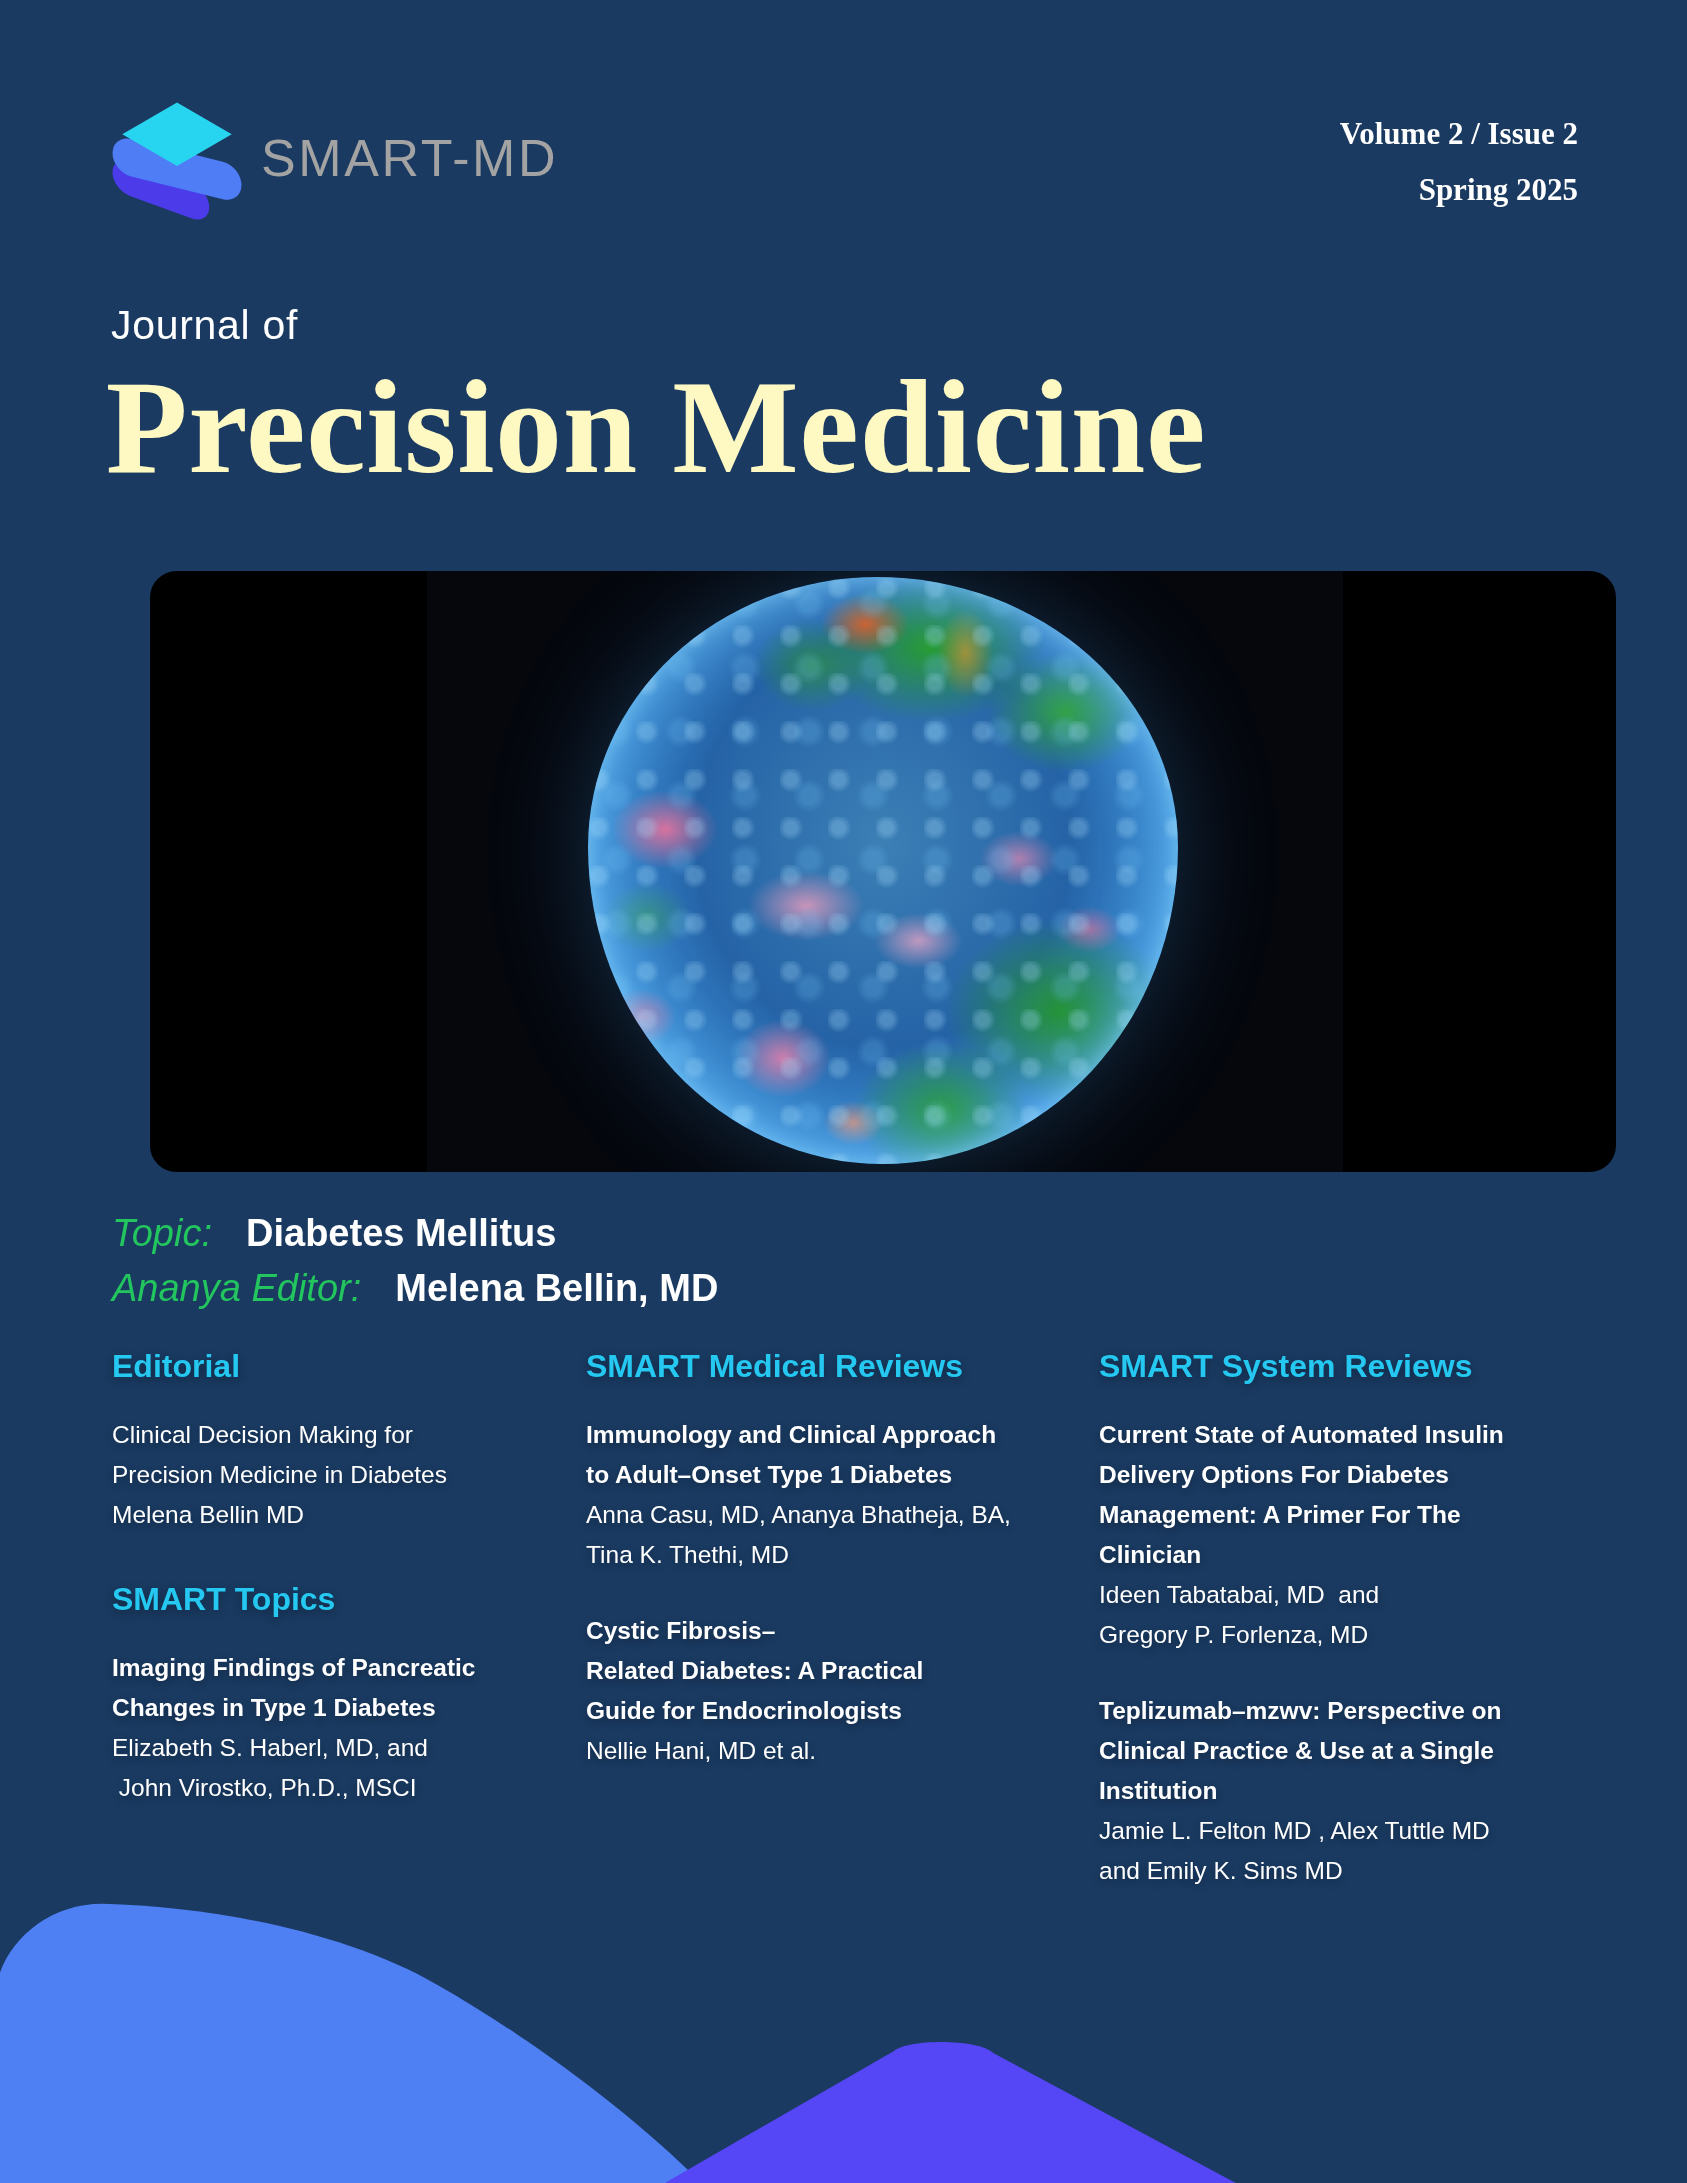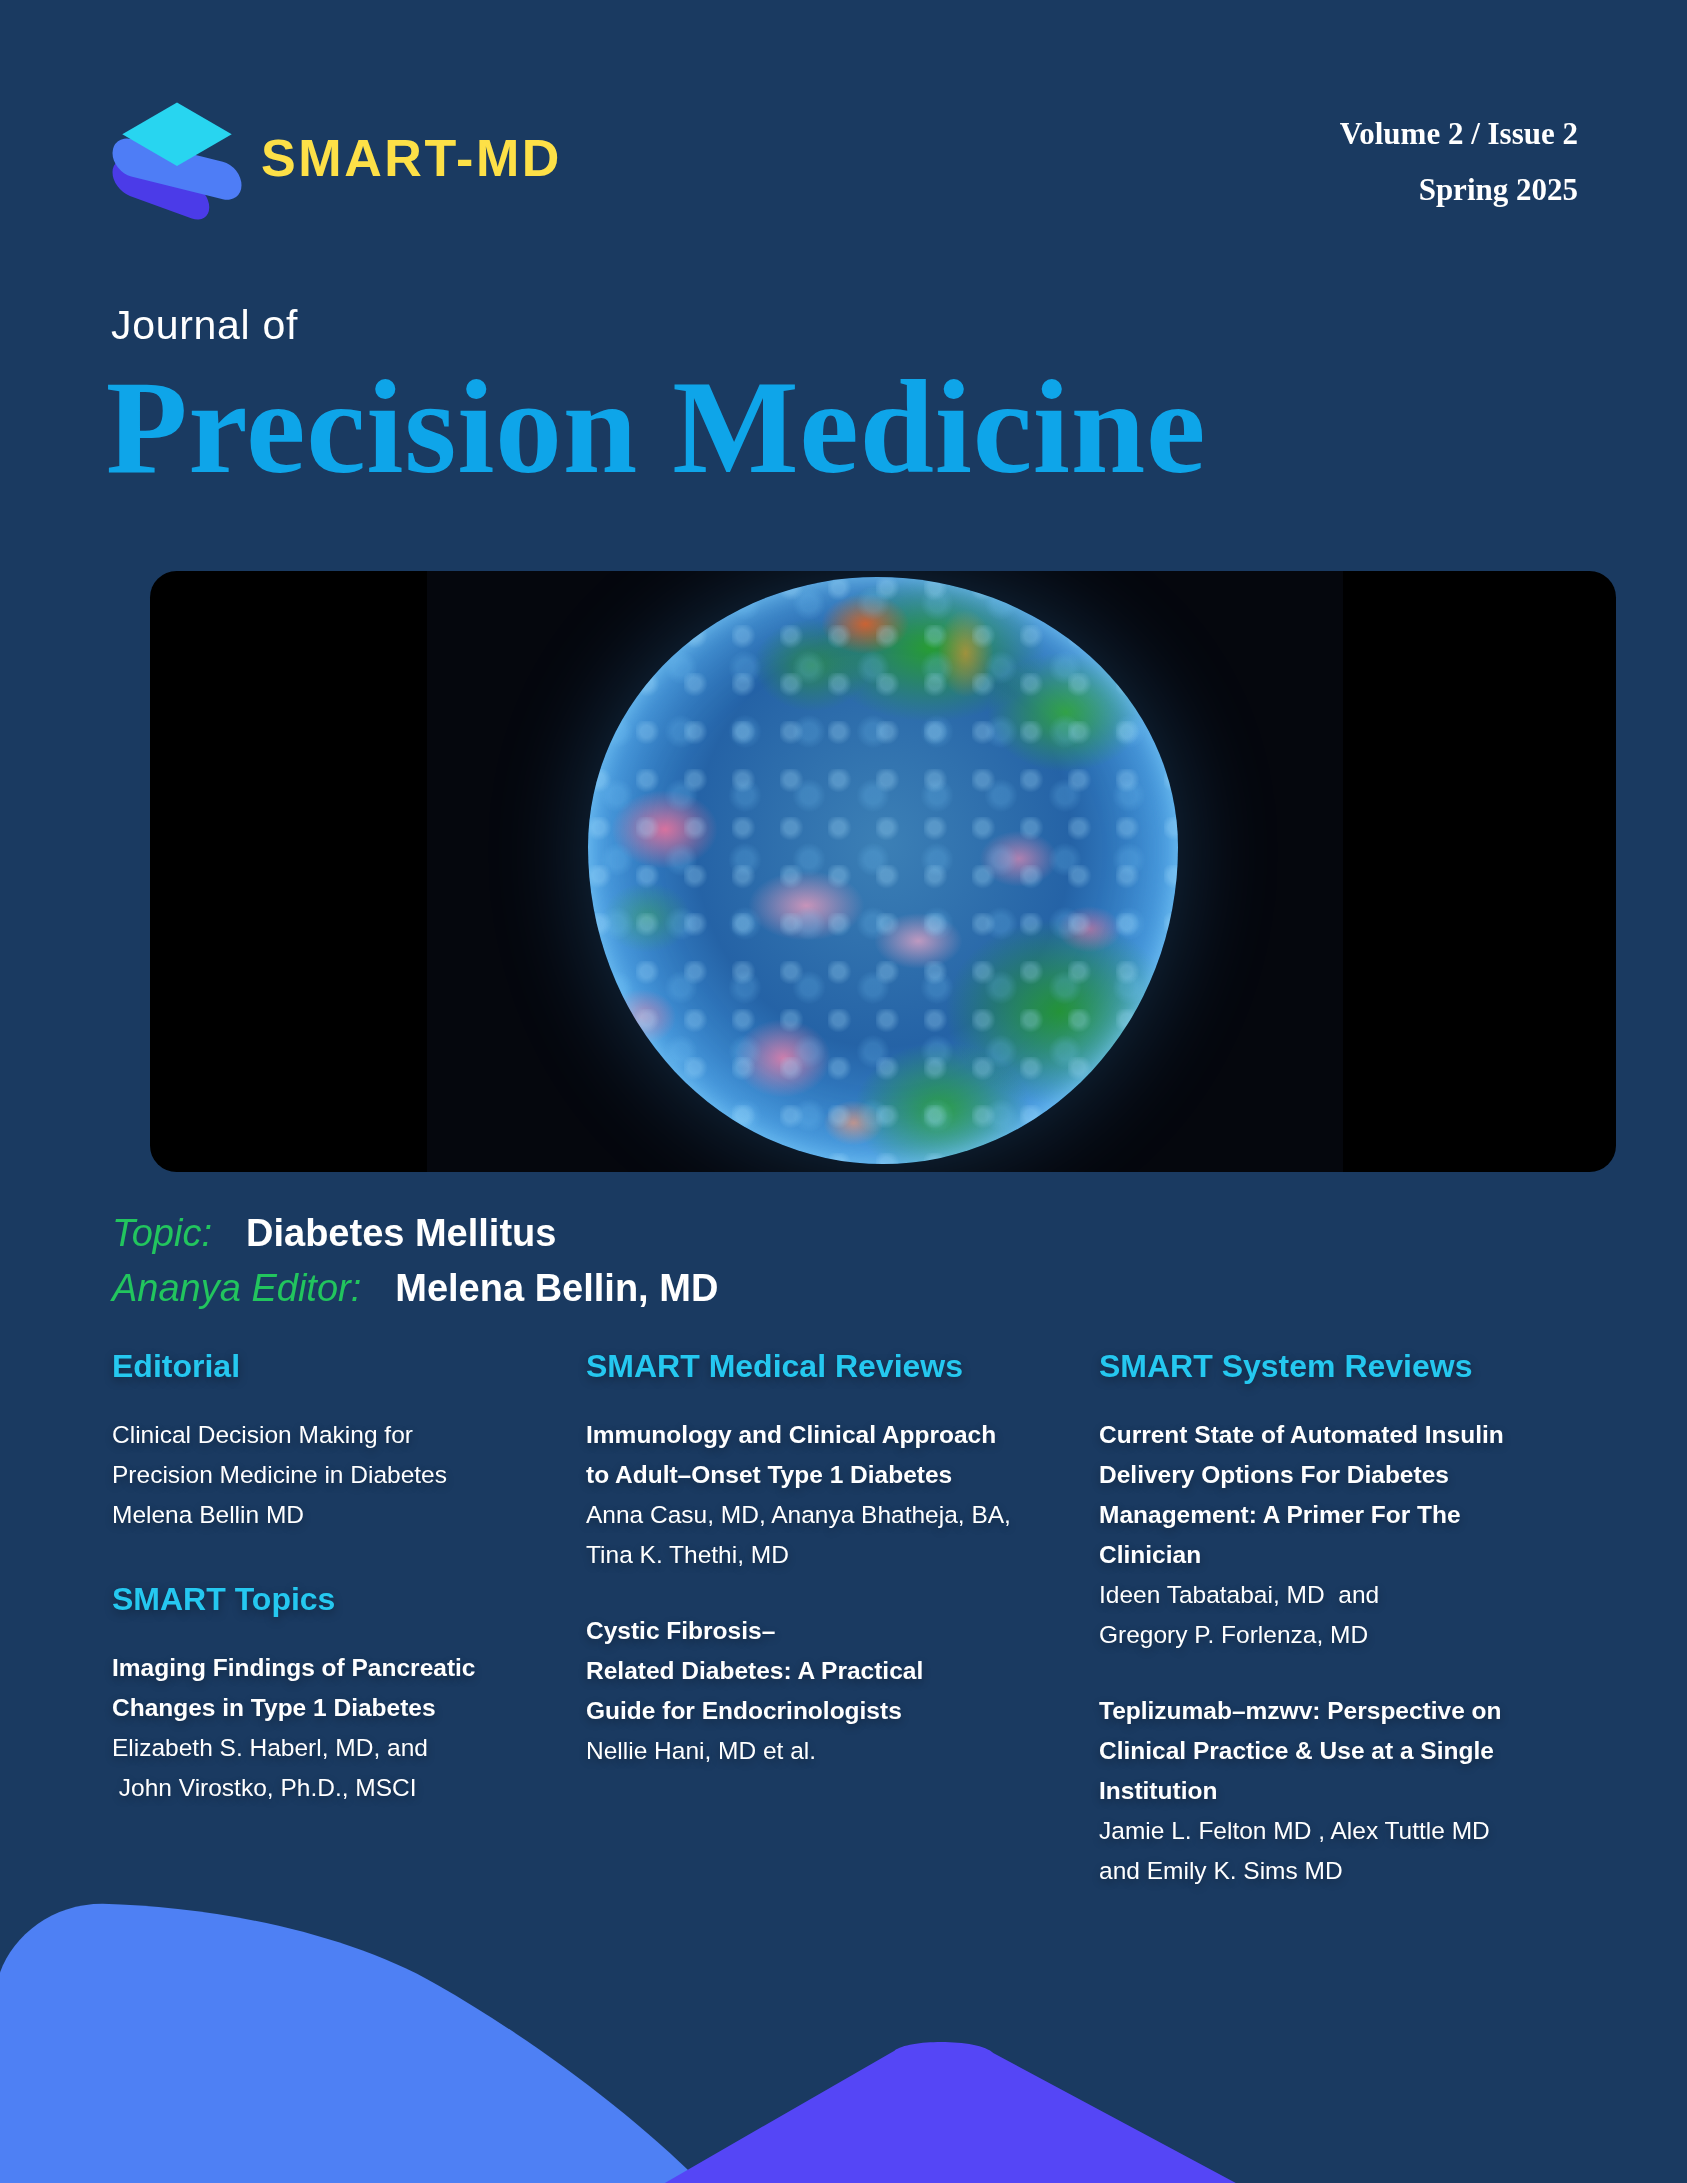--- a/index.html
+++ b/index.html
@@ -8,36 +8,36 @@
     width:1687px;height:2183px;
     background:#1A3A61;
     overflow:hidden;
     font-family:"Liberation Sans", sans-serif;
     color:#ffffff;
   }
   
   .topbar{position:absolute;left:109px;top:93px;width:1469px;height:139px;}
   .brand{position:absolute;left:0;top:0;display:flex;align-items:center;gap:16px;}
   .logo-mark{width:136px;height:129px;display:block;}
-  .brand-name{font-size:52px;font-weight:bold;letter-spacing:2.6px;color:#fde047;}
+  .brand-name{font-size:52px;font-weight:normal;letter-spacing:2.6px;color:#a3a3a3;}
   .issue-info{
     position:absolute;right:0;top:13.2px;text-align:right;
     font-size:31px;font-weight:bold;line-height:56px;color:#ffffff;font-family:Liberation Serif, serif;
   }
   
   .masthead{position:absolute;left:111px;top:270px;width:1469px;}
   .kicker{font-size:41px;font-weight:400;color:#ffffff;letter-spacing:0.7px;margin-top:32px;}
   .journal-title{
     margin:9.3px 0 0 -5.3px;
     font-family:"Liberation Serif", serif;
     font-weight:bold;
     font-size:134px;
     line-height:139px;
     letter-spacing:0.7px;
-    color:#0ea5e9;
+    color:#fef9c3;
     white-space:nowrap;
   }
   
   .hero{
     position:absolute;left:110px;top:560px;width:1466px;height:601px;
     background:#000000;border-radius:26.5px;overflow:hidden;
   }
   .photo-panel{
     position:absolute;left:277px;top:0;width:916px;height:601px;
     background:#05070D;

